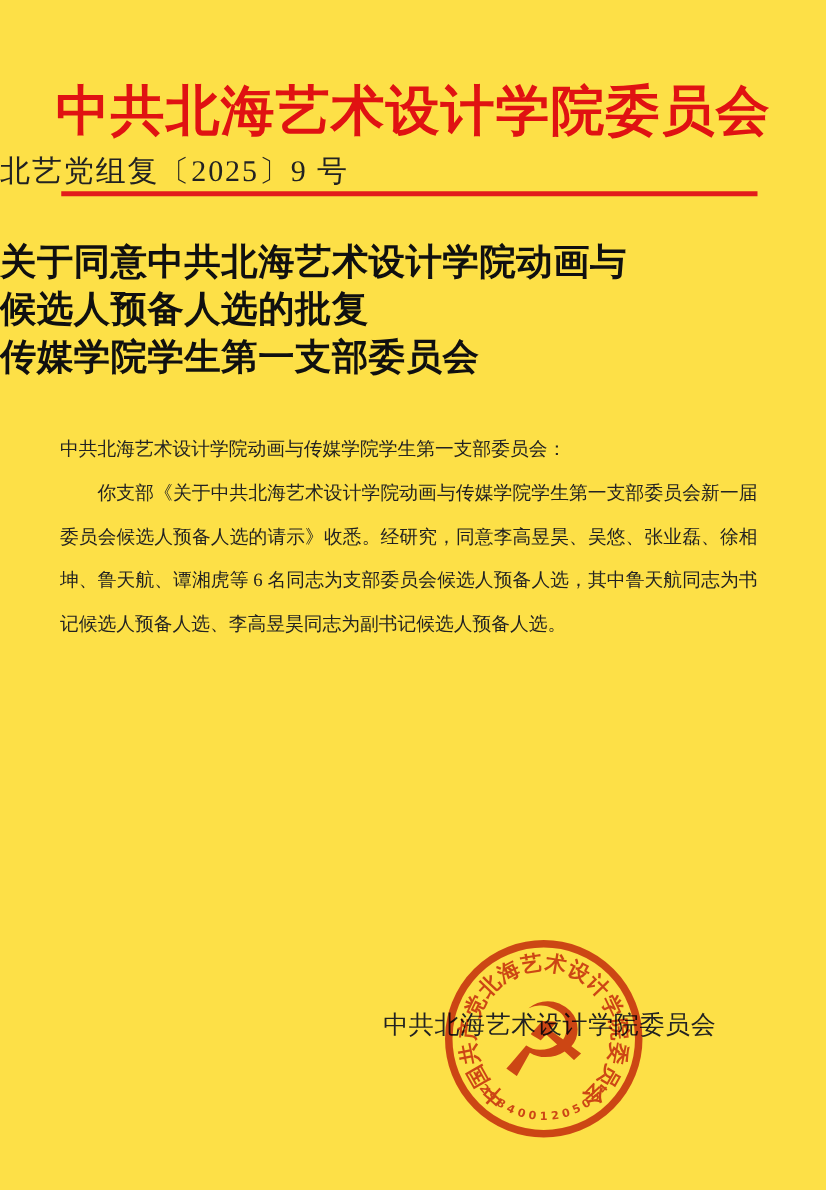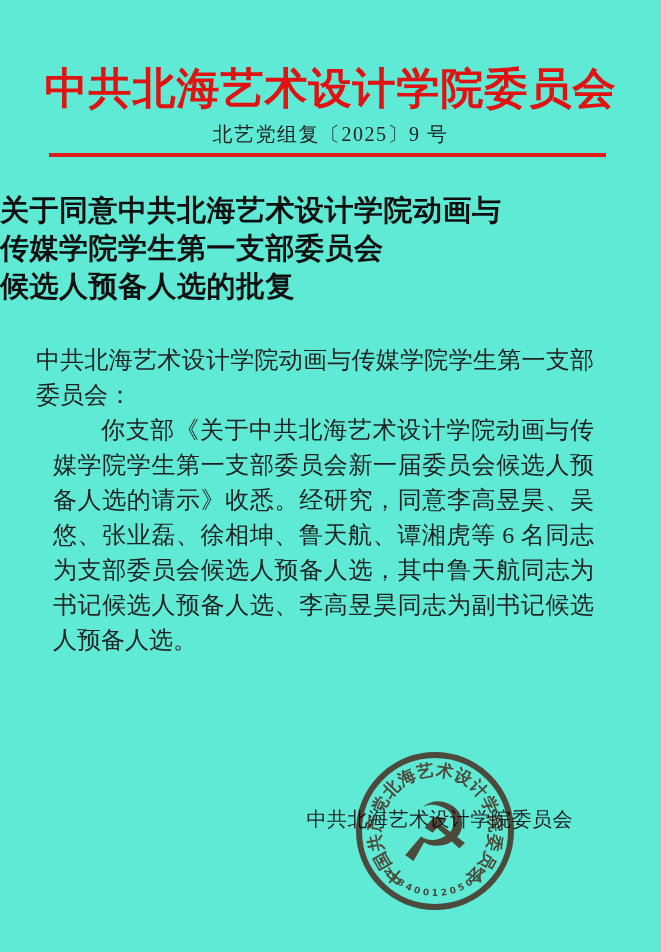--- a/index.html
+++ b/index.html
@@ -6,60 +6,60 @@
     --header-red:#e01212;
     --rule-red:#e21b1b;
     --seal-red:#c8382e;
     --text-black:#1c1c1c;
   }
   *{margin:0;padding:0;box-sizing:border-box;}
   html,body{background:#fff;}
   .page{
     position:relative;
     width:661px;height:952px;
-    background:#5eead4;
+    background:#fde047;
     overflow:hidden;
     font-family:"Liberation Serif","DejaVu Serif",serif;
     color:var(--text-black);
   }
   .org-header{
     position:absolute;top:60px;left:0;right:0;
     text-align:center;
     font-size:43px;font-weight:bold;
     letter-spacing:1px;
     color:var(--header-red);
     white-space:nowrap;
   }
   .doc-number{
     position:absolute;top:121px;left:0;right:0;
-    text-align:center;
-    font-size:20px;
+    text-align:left;
+    font-size:24px;
     letter-spacing:1.5px;
     color:#222;
   }
   .red-rule{
     position:absolute;top:153px;left:49px;width:557px;height:4px;
     background:var(--rule-red);
   }
   .doc-title{
     position:absolute;top:191px;left:0;right:0;
     font-size:29px;font-weight:bold;
     line-height:38px;
     color:#101010;
     letter-spacing:0.5px;
   }
   .body-text{
-    position:absolute;top:343px;left:36px;width:558px;
-    font-size:24px;
+    position:absolute;top:343px;left:48px;width:558px;
+    font-size:15px;
     line-height:35px;
     text-align:justify;
     text-justify:inter-character;
     color:#222;
   }
-  .body-text p.indent{text-indent:2em;margin-left:17px;}
+  .body-text p.indent{text-indent:2em;}
   .signature{
     position:absolute;top:806px;right:88px;
     display:inline-block;
     text-align:center;
     color:#222;
   }
   .signature .org{
     font-size:20px;letter-spacing:0.5px;white-space:nowrap;
   }
   .signature .date{
@@ -98,22 +98,22 @@
 <div class="page">
 
   <div class="org-header">中共北海艺术设计学院委员会</div>
 
   <div class="doc-number">北艺党组复〔2025〕9 号</div>
 
   <div class="red-rule"></div>
 
   <div class="doc-title">
     <div>关于同意中共北海艺术设计学院动画与</div>
+    <div>候选人预备人选的批复</div>
     <div>传媒学院学生第一支部委员会</div>
-    <div>候选人预备人选的批复</div>
   </div>
 
   <div class="body-text">
     <p>中共北海艺术设计学院动画与传媒学院学生第一支部委员会：</p>
     <p class="indent">你支部《关于中共北海艺术设计学院动画与传媒学院学生第一支部委员会新一届委员会候选人预备人选的请示》收悉。经研究，同意李高昱昊、吴悠、张业磊、徐相坤、鲁天航、谭湘虎等 6 名同志为支部委员会候选人预备人选，其中鲁天航同志为书记候选人预备人选、李高昱昊同志为副书记候选人预备人选。</p>
   </div>
 
   <div class="signature">
     <div class="org">中共北海艺术设计学院委员会</div>
   </div>

